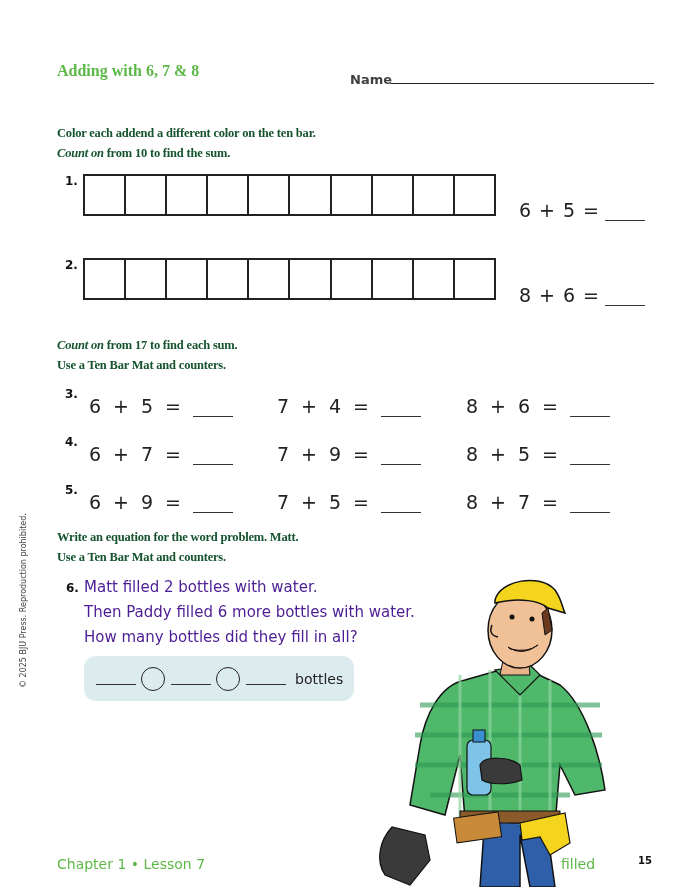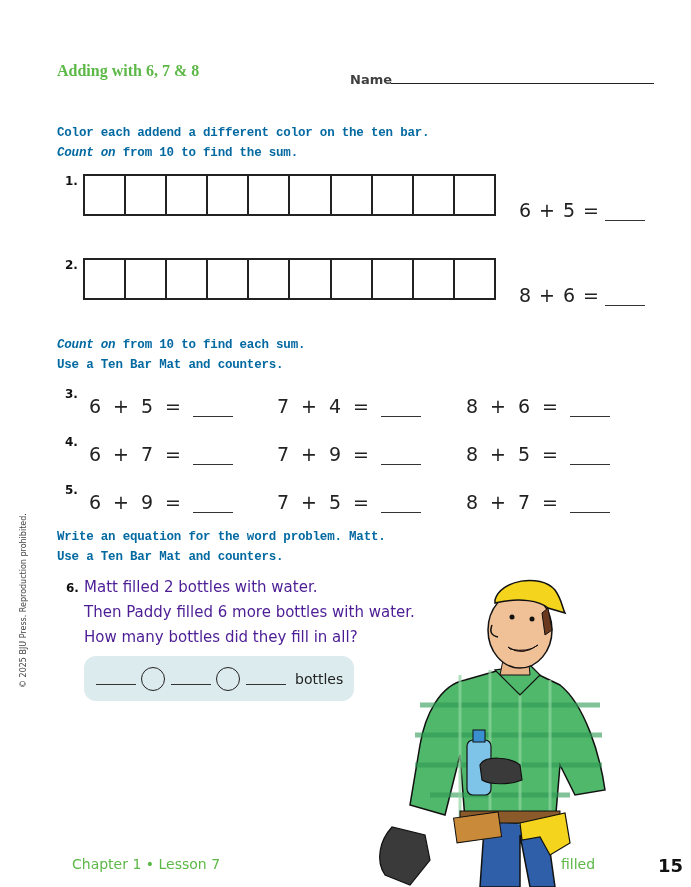--- a/index.html
+++ b/index.html
@@ -3,21 +3,21 @@
 <meta charset="utf-8">
 <style>
   * { box-sizing: border-box; margin: 0; padding: 0; }
   html, body { width: 691px; height: 887px; background: #ffffff; overflow: hidden; }
   body { position: relative; font-family: "Liberation Sans", "DejaVu Sans", sans-serif; color: #222; }
 
   .title { position: absolute; left: 57px; top: 62px; font-size: 16px; font-weight: bold; color: #5cb847; font-family: Liberation Serif, serif; letter-spacing: 0px; }
   .name-label { position: absolute; left: 350px; top: 72px; font-size: 13px; font-weight: bold; color: #404040; font-family: "DejaVu Sans", sans-serif; }
   .name-line { position: absolute; left: 391px; top: 83px; width: 263px; height: 0; border-bottom: 1.5px solid #222; }
 
-  .instr { position: absolute; left: 57px; font-size: 12.5px; font-weight: bold; color: #0369a1; font-family: Liberation Mono, monospace; letter-spacing: -0.2px; }
+  .instr { position: absolute; left: 57px; font-size: 12.5px; font-weight: bold; color: #14532d; font-family: Liberation Serif, serif; letter-spacing: -0.2px; }
   .instr i { font-style: italic; }
 
   .qnum { position: absolute; font-size: 12px; font-weight: bold; color: #111; font-family: "DejaVu Sans", sans-serif; }
 
   .tenbar { position: absolute; left: 83px; width: 413px; height: 42px; display: flex; border: 2px solid #222; }
   .tenbar .cell { flex: 1; border-right: 2px solid #222; }
   .tenbar .cell:last-child { border-right: none; }
 
   .eq { position: absolute; font-size: 19px; color: #222; font-family: "DejaVu Sans", sans-serif; font-weight: normal; white-space: nowrap; display: flex; align-items: flex-end; }
   .eq .blank { display: inline-block; width: 40px; border-bottom: 1.5px solid #333; height: 18px; margin-left: 6px; }
@@ -29,23 +29,23 @@
 
   .story { position: absolute; left: 84px; font-size: 15px; color: #4c1d95; font-family: "DejaVu Sans", sans-serif; }
 
   .answer-box { position: absolute; left: 84px; top: 656px; width: 270px; height: 45px; background: #dcebed; border-radius: 12px; display: flex; align-items: center; padding-left: 12px; }
   .answer-box .blank { display: inline-block; width: 40px; border-bottom: 1.5px solid #333; height: 12px; margin-right: 5px; }
   .answer-box .circle { display: inline-block; width: 24px; height: 24px; border: 1.5px solid #222; border-radius: 50%; margin-right: 6px; background: transparent; }
   .answer-box .unit { font-size: 14px; color: #222; margin-left: 4px; font-family: "DejaVu Sans", sans-serif; }
 
   .copyright { position: absolute; left: 19px; top: 688px; transform-origin: left top; transform: rotate(-90deg); font-size: 8px; color: #444; white-space: nowrap; font-family: "DejaVu Sans", sans-serif; }
 
-  .footer-left { position: absolute; left: 72px; top: 856px; font-size: 14px; color: #5cb847; font-family: "DejaVu Sans", sans-serif; }
+  .footer-left { position: absolute; left: 57px; top: 856px; font-size: 14px; color: #5cb847; font-family: "DejaVu Sans", sans-serif; }
   .footer-word { position: absolute; left: 561px; top: 856px; font-size: 14px; color: #5cb847; font-family: "DejaVu Sans", sans-serif; }
-  .footer-num { position: absolute; left: 638px; top: 855px; font-size: 18px; font-weight: bold; color: #111; font-family: "DejaVu Sans", sans-serif; margin-left: 20px; }
+  .footer-num { position: absolute; left: 638px; top: 855px; font-size: 10px; font-weight: bold; color: #111; font-family: "DejaVu Sans", sans-serif; }
 
   .worker { position: absolute; left: 370px; top: 575px; width: 240px; height: 312px; }
 </style>
 </head>
 <body>
 
 <div class="title">Adding with 6, 7 &amp; 8</div>
 <div class="name-label">Name</div>
 <div class="name-line"></div>
 
@@ -87,21 +87,21 @@
     <div class="cell"></div>
   </div>
 <div class="eq" style="left:519px; top:284px;">
   <span class="tok">8</span>
   <span class="tok" style="margin-left:8px;">+</span>
   <span class="tok" style="margin-left:8px;">6</span>
   <span class="tok" style="margin-left:8px;">=</span>
   <span class="blank"></span>
 </div>
 
-<div class="instr" style="top:338px;"><i>Count on</i><span> from 10 to find each sum.</span></div>
+<div class="instr" style="top:338px;"><i>Count on</i><span> from 17 to find each sum.</span></div>
 <div class="instr" style="top:358px;">Use a Ten Bar Mat and counters.</div>
 
 <div id="grid-rows">
     <div class="qnum" style="left: 65px; top: 387px;">3.</div>
     <div class="grid-eq" style="left: 89px; top: 395px;">
       <span class="tok">6</span>
       <span class="tok">+</span>
       <span class="tok">5</span>
       <span class="tok">=</span>
       <span class="blank"></span>

